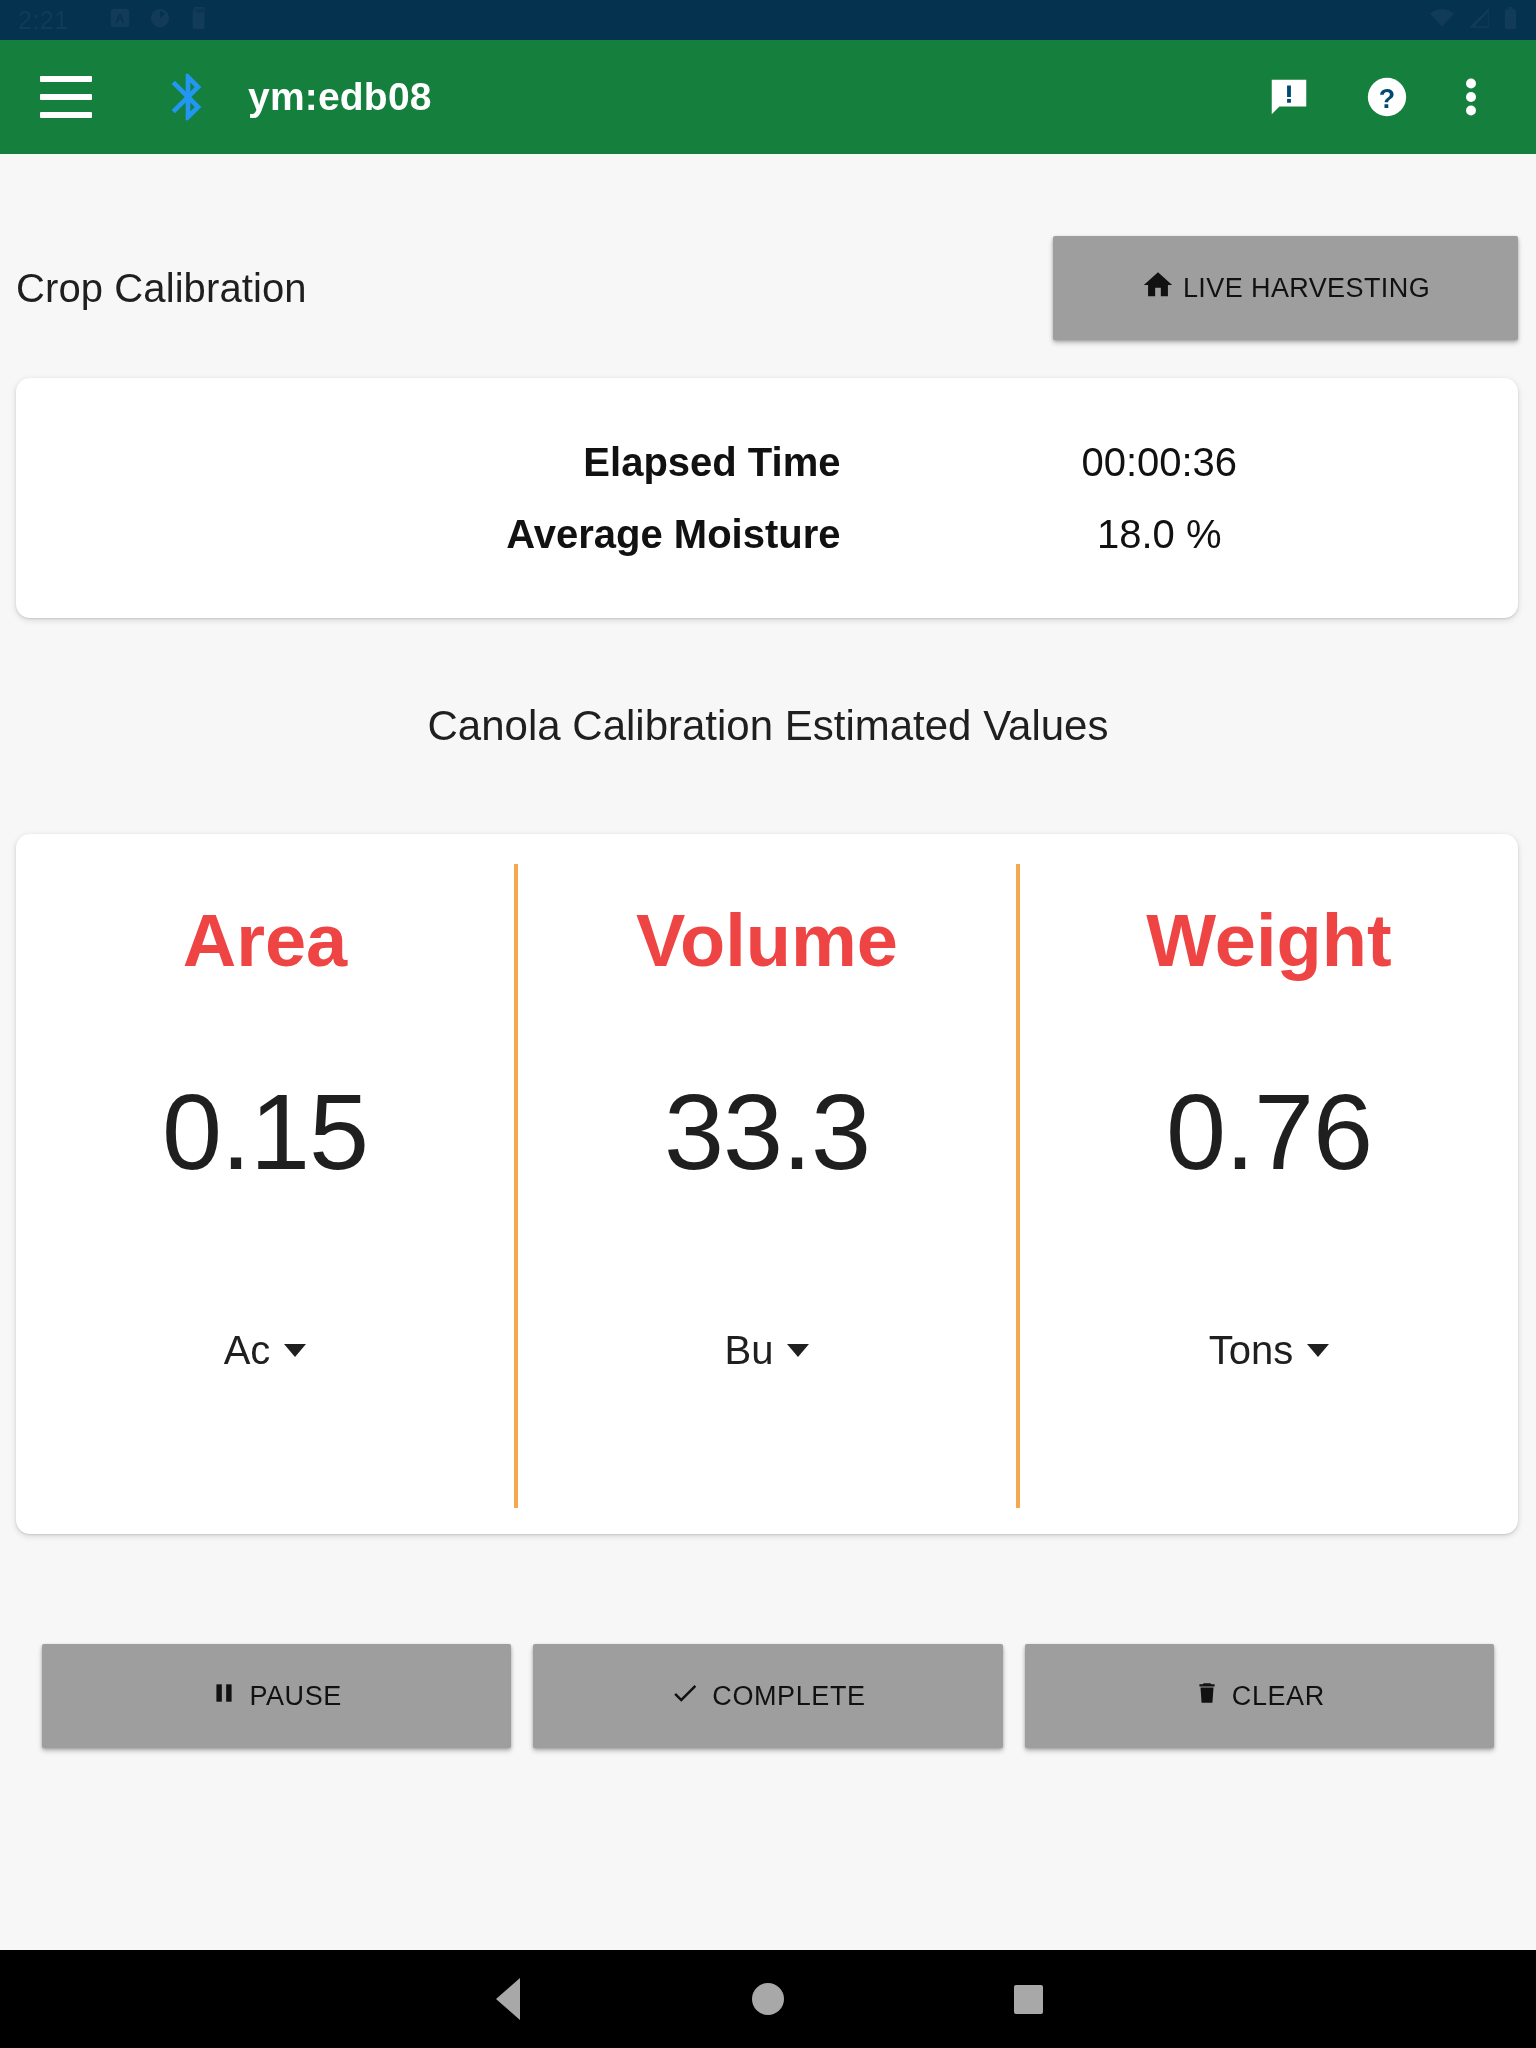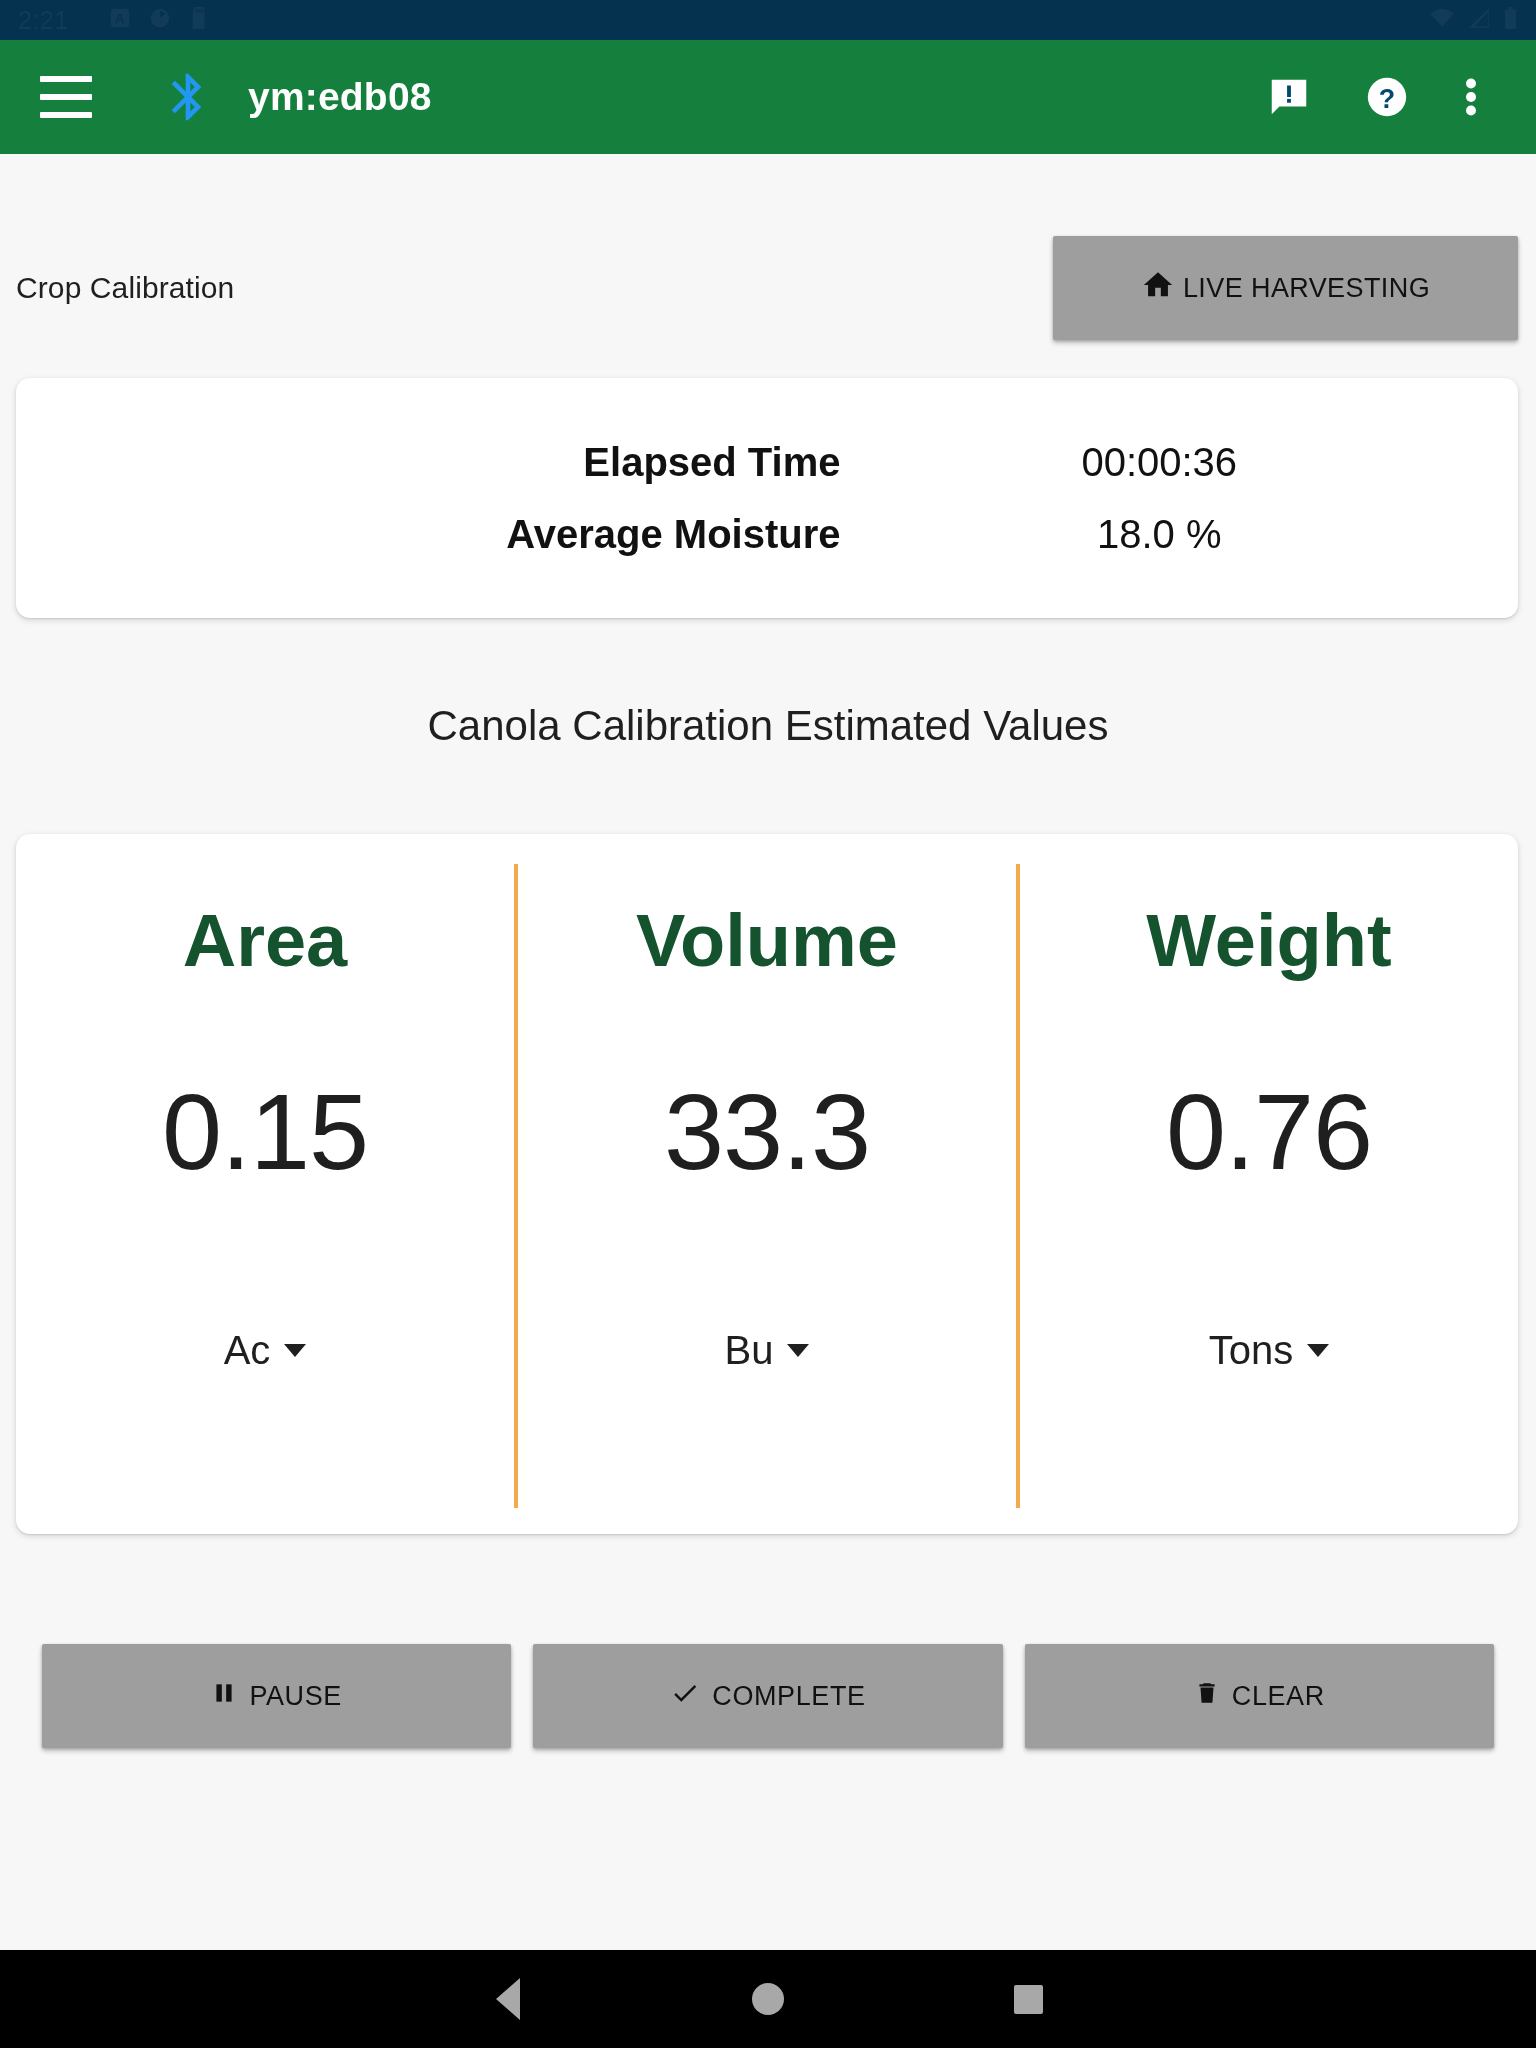--- a/index.html
+++ b/index.html
@@ -83,21 +83,21 @@
 
   .page-head {
     display: flex;
     align-items: center;
     justify-content: space-between;
     padding: 0 18px 0 16px;
     margin-top: 82px;
     height: 104px;
   }
   .page-title {
-    font-size: 30px;
+    font-size: 40px;
     color: #1f1f1f;
     letter-spacing: 0.1px;
   }
   .live-harvest-btn {
     background: #9e9e9e;
     color: #111;
     border: none;
     height: 104px;
     min-width: 465px;
     padding: 8px 28px;
@@ -172,21 +172,21 @@
   }
   .divider {
     width: 4px;
     background: #f5a94f;
     margin: 30px 0 26px 0;
     flex: 0 0 auto;
   }
   .value-name {
     font-size: 74px;
     font-weight: bold;
-    color: #14532d;
+    color: #ef4444;
     line-height: 1;
   }
   .value-number {
     font-size: 108px;
     font-weight: 300;
     color: #1f1f1f;
     line-height: 1;
     margin-top: 100px;
     letter-spacing: -1px;
   }

